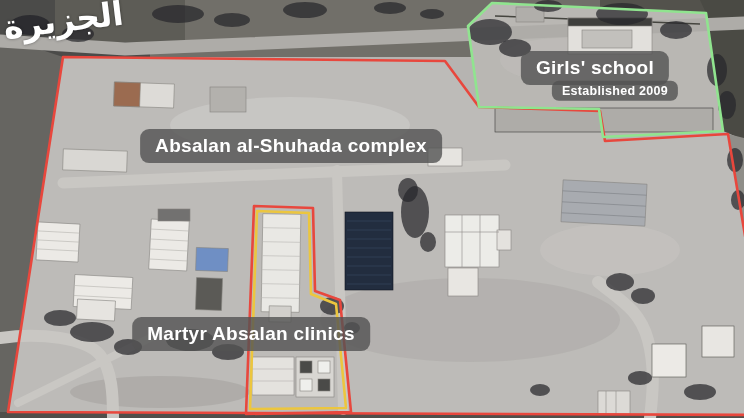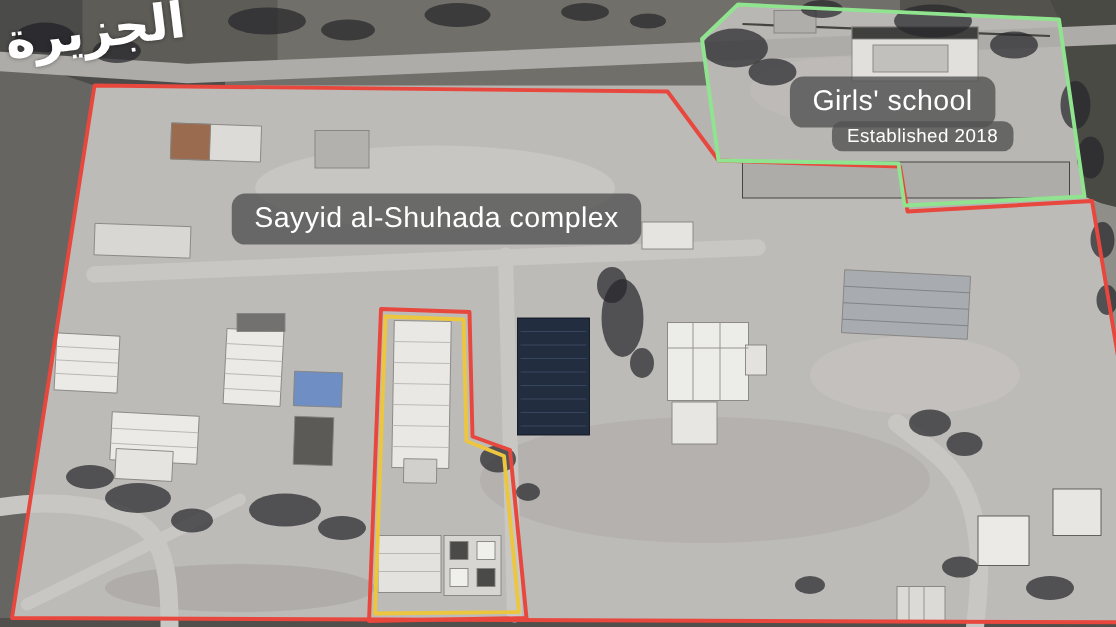--- a/index.html
+++ b/index.html
@@ -7,21 +7,21 @@
     width:744px;height:418px;position:relative;overflow:hidden;
     background:#9c9a96;
     font-family:"Liberation Sans","DejaVu Sans",sans-serif;
   }
   .stage{position:absolute;inset:0;}
   svg.map{position:absolute;left:0;top:0;display:block;}
   .pill{
     position:absolute;transform:translate(-50%,-50%);
     background:rgba(82,82,82,0.80);
     color:#fff;white-space:nowrap;
-    letter-spacing:.3px;font-weight:400;
+    letter-spacing:.3px;font-weight:700;
     text-align:left;line-height:1.15;
   }
   .pill-lg{font-size:19px;padding:6px 15px;border-radius:9px;}
   .pill-sm{font-size:12.5px;padding:3px 10px;border-radius:7px;}
   .logo{
     position:absolute;left:6px;top:2px;width:96px;height:84px;
     color:#fff;font-weight:bold;font-size:33px;line-height:40px;
     transform:rotate(-7deg);
     text-shadow:0 0 3px rgba(0,0,0,.45);
     pointer-events:none;text-align:center;
@@ -190,19 +190,20 @@
     <g fill="none" stroke-width="2.6" stroke-linejoin="round">
       <polygon points="63,57 445,61 479,107 600,111 605,141 728,134 775,415 8,412" stroke="#e8473d"></polygon>
       <polygon points="492,3 468,26 479,107 599,109 603,137 723,131 706,13" stroke="#90e48f"></polygon>
       <polygon points="254,206 313,208 315,291 340,300 351,412 246,414" stroke="#e8473d"></polygon>
       <polygon points="257,211 309,213 311,294 336,304 346,408 250,409" stroke="#ecc63e"></polygon>
     </g>
   </svg>
 
   <div class="logo">الجزيرة</div>
 
-  <div class="pill pill-lg" style="left:291px;top:146px">Sayyid al-Shuhada complex</div>
+  <div class="pill pill-lg" style="left:291px;top:146px">Absalan al-Shuhada complex</div>
 
   <div class="pill pill-lg" style="left:595px;top:68px">Girls' school</div>
-  <div class="pill pill-sm" style="left:615px;top:91px">Established 2018</div>
-
+  <div class="pill pill-sm" style="left:615px;top:91px">Established 2009</div>
+
+  <div class="pill pill-lg" style="left:251px;top:334px">Martyr Absalan clinics</div>
 
 </div>
 
 </body></html>

